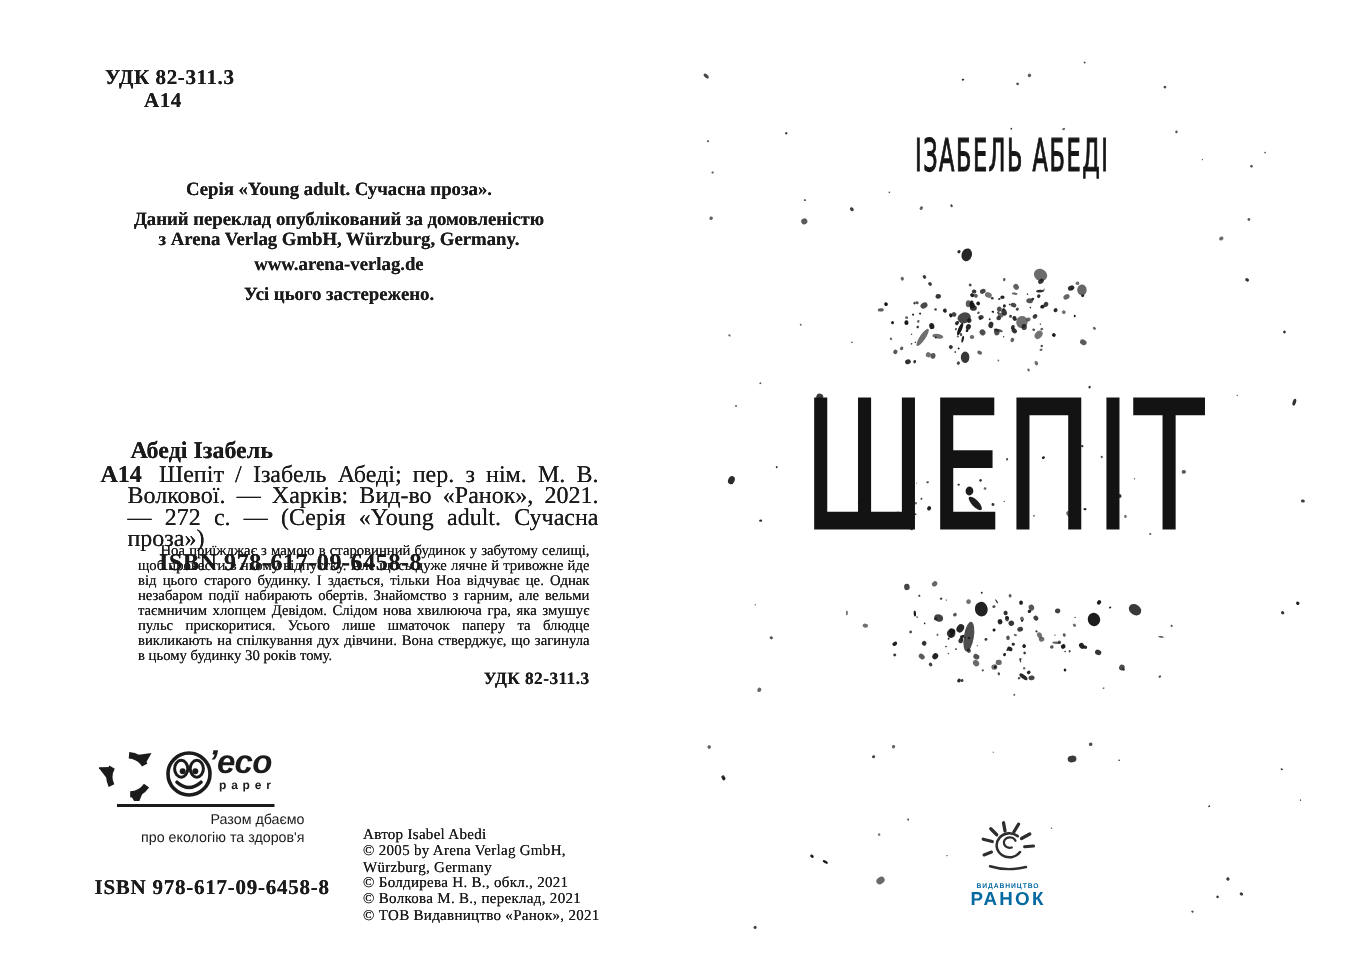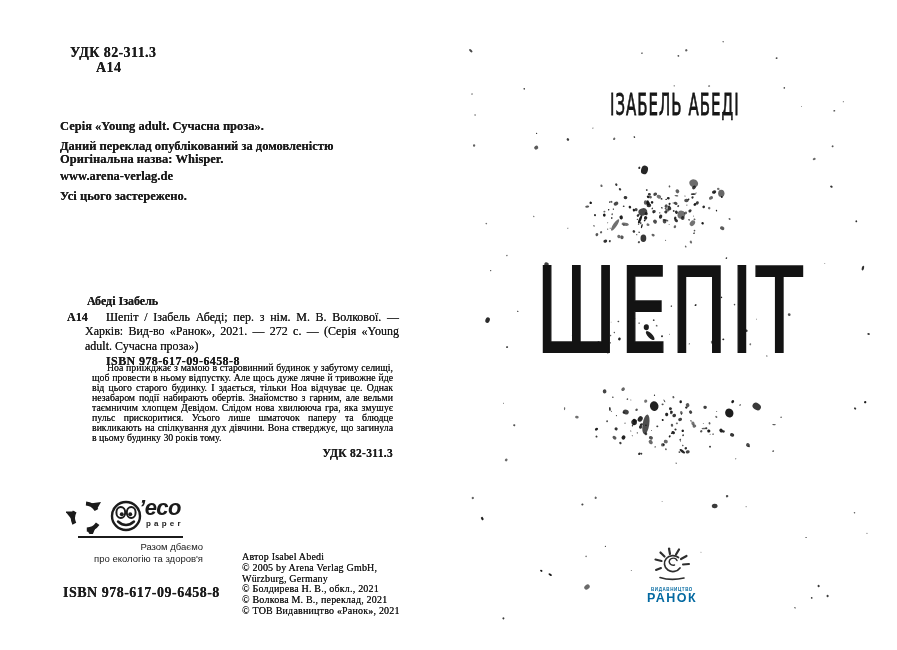--- a/index.html
+++ b/index.html
@@ -9,28 +9,28 @@
     position:relative;-webkit-font-smoothing:antialiased;
   }
   .spread{position:absolute;inset:0;}
   .abs{position:absolute;}
   .scan{text-shadow:0 0 .35px currentColor;}
 
   
   .udk-block{left:70px;top:45px;font-weight:bold;font-size:14px;line-height:15px;letter-spacing:.4px;}
   .udk-index{margin-left:26px;}
 
-  .series-block{left:60px;top:120px;width:332px;text-align:left;
+  .series-block{left:60px;top:120px;width:332px;text-align:center;
     font-weight:bold;font-size:12.5px;line-height:13px;}
   .series-block div:nth-child(1){margin-bottom:7px;}
   .series-block div:nth-child(3){margin-bottom:4px;}
   .series-block div:nth-child(4){margin-bottom:7px;}
   .series-block div:nth-child(5){margin-bottom:21px;}
 
-  .biblio{left:85px;top:294px;width:314px;font-size:12px;line-height:14.5px;}
+  .biblio{left:85px;top:294px;width:314px;font-size:16px;line-height:14.5px;}
   .biblio-author{font-weight:bold;margin-left:2px;margin-bottom:1px;}
   .biblio-entry{position:relative;text-align:justify;text-indent:21px;}
   .biblio-index{position:absolute;left:-18px;top:0;font-weight:bold;text-indent:0;}
   .biblio-isbn{font-weight:bold;margin-left:21px;margin-top:1px;letter-spacing:.4px;}
 
   .annotation{left:92px;top:363px;width:301px;font-size:9.8px;line-height:10px;text-align:justify;}
   .annotation p{margin:0;text-indent:15px;}
   .udk-footer{text-align:right;font-weight:bold;font-size:11.5px;margin-top:5px;letter-spacing:.3px;}
 
   .eco-row{left:66px;top:498px;width:120px;height:36px;}
@@ -74,21 +74,21 @@
   <div>
 
     <div class="abs udk-block scan">
       <div>УДК 82-311.3</div>
       <div class="udk-index">А14</div>
     </div>
 
     <div class="abs series-block scan">
       <div>Серія «Young adult. Сучасна проза».</div>
       <div>Даний переклад опублікований за домовленістю</div>
-      <div>Оригінальна назва: Whisper.</div>
+      <div>з Arena Verlag GmbH, Würzburg, Germany.</div>
       <div>www.arena-verlag.de</div>
       <div>Усі цього застережено.</div>
     </div>
 
     <div class="abs biblio scan">
       <div class="biblio-author">Абеді Ізабель</div>
       <div class="biblio-entry">
         <span class="biblio-index">А14</span>
         <span>Шепіт / Ізабель Абеді; пер. з нім. М. В. Волкової. — Харків: Вид-во «Ранок», 2021. — 272 с. — (Серія «Young adult. Сучасна проза»)</span>
       </div>

